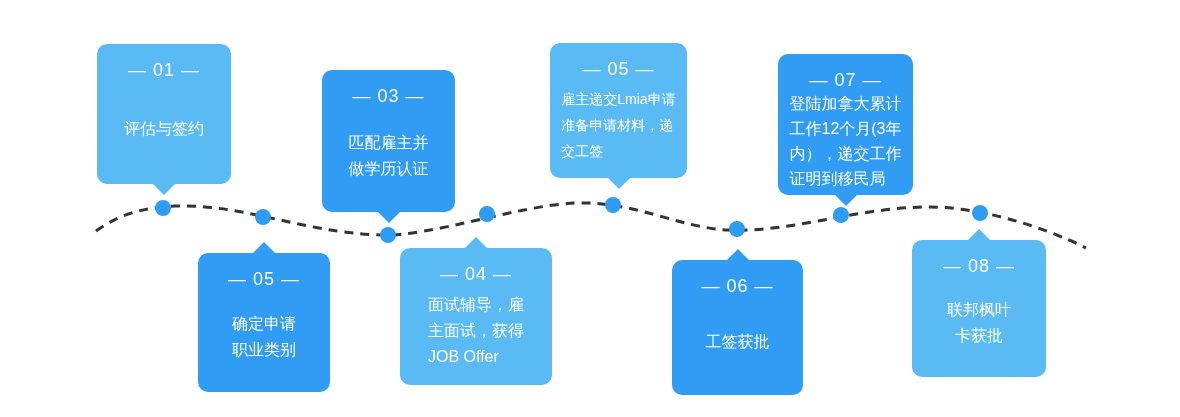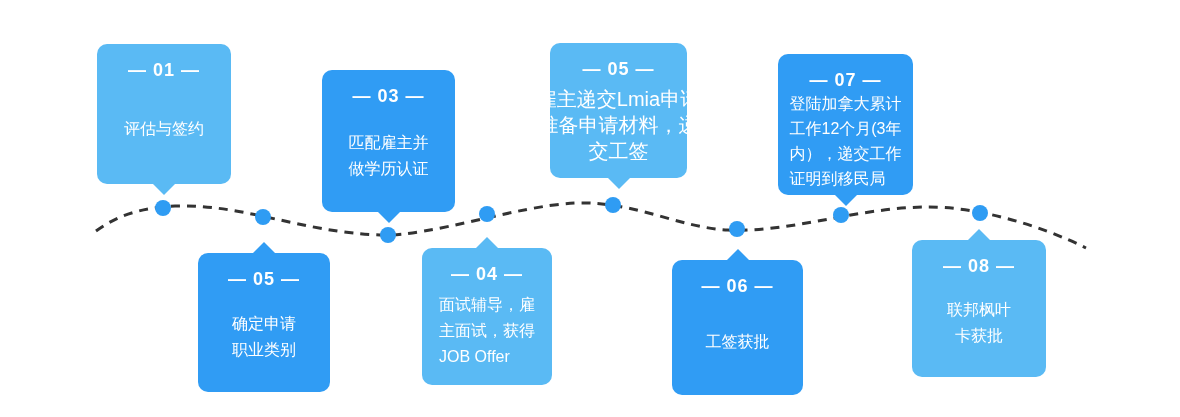--- a/index.html
+++ b/index.html
@@ -31,21 +31,21 @@
     box-sizing: border-box;
     z-index: 2;
   }
   .step.light { background: #5ABAF4; }
   .step.dark  { background: #309CF4; }
 
   .step-title {
     margin-top: 15px;
     text-align: center;
     font-size: 18px;
-    font-weight: bold;
+    font-weight: normal;
     letter-spacing: 1px;
     line-height: 22px;
   }
   .step-bodywrap {
     flex: 1;
     display: flex;
     align-items: center;
     justify-content: center;
     padding: 4px 12px 12px 12px;
   }
@@ -71,28 +71,28 @@
   .below .tail { top: -11px; border-bottom-width: 12px; border-bottom-style: solid; }
   .light.above .tail { border-top-color: #5ABAF4; }
   .dark.above  .tail { border-top-color: #309CF4; }
   .light.below .tail { border-bottom-color: #5ABAF4; }
   .dark.below  .tail { border-bottom-color: #309CF4; }
 
   
   .s1 { left: 97px;  top: 44px;  width: 134px; height: 140px; }
   .s2 { left: 198px; top: 253px; width: 132px; height: 139px; }
   .s3 { left: 322px; top: 70px;  width: 133px; height: 142px; }
-  .s4 { left: 422px; top: 248px; width: 130px; height: 137px; }
+  .s4 { left: 400px; top: 248px; width: 152px; height: 137px; }
   .s5 { left: 550px; top: 43px;  width: 137px; height: 135px; }
   .s6 { left: 672px; top: 260px; width: 131px; height: 135px; align-items: center; }
   .s7 { left: 778px; top: 54px;  width: 135px; height: 141px; }
   .s8 { left: 912px; top: 240px; width: 134px; height: 137px; }
 
   .s5 .step-bodywrap { padding-left: 7px; padding-right: 7px; }
-  .s5 .step-body { font-size: 20px; text-align: center; }
+  .s5 .step-body { font-size: 14px; }
   .s7 .step-bodywrap { padding-top: 0; padding-bottom: 8px; align-items: center; }
   .s7 .step-body { line-height: 25px; }
 </style>
 </head>
 <body>
 
 <div class="canvas">
 
   <svg class="wave-svg" viewBox="0 0 1180 417" xmlns="http://www.w3.org/2000/svg">
     <path d="M 96 231 C 118 215 140 208 175 206 C 245 204 300 232 380 235 C 430 237 515 206 575 203 C 635 201 680 228 728 230 C 790 233 855 208 925 207 C 975 206 1040 225 1086 248" fill="none" stroke="#333333" stroke-width="3" stroke-dasharray="9 7"></path>

